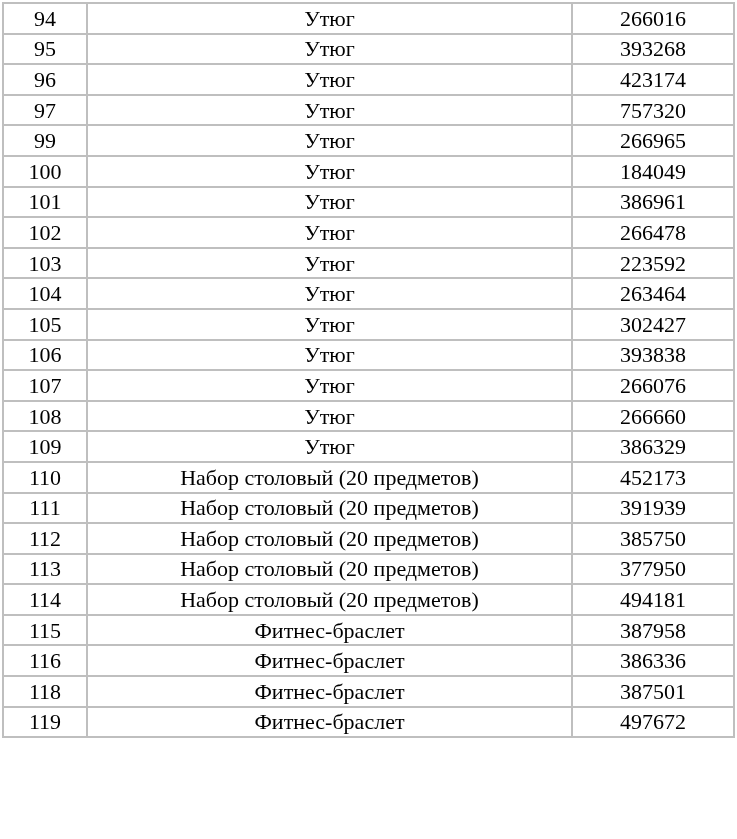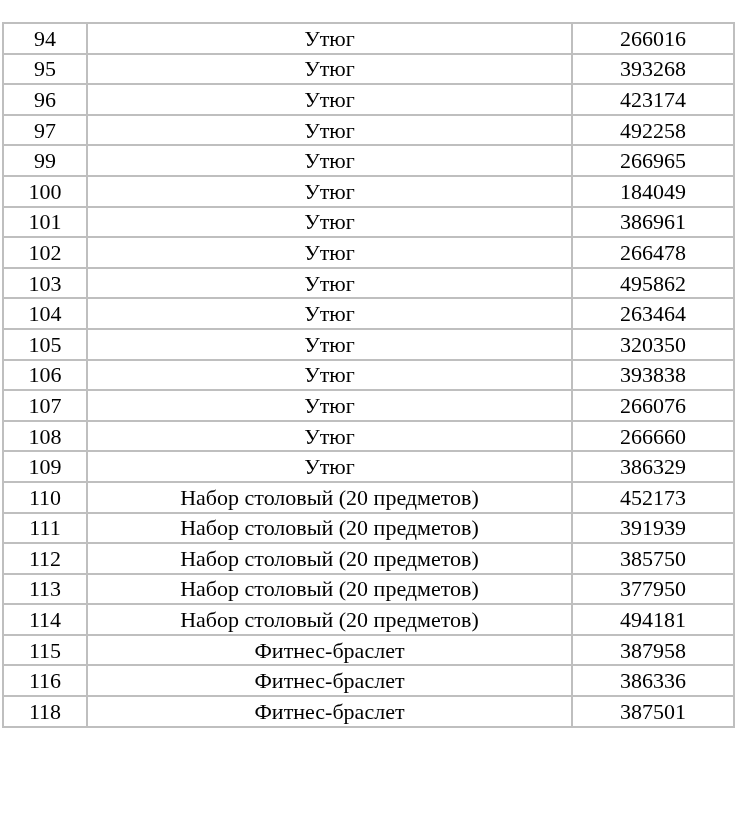--- a/index.html
+++ b/index.html
@@ -13,21 +13,20 @@
     position: relative;
     overflow: hidden;
   }
   table.doc-table {
     position: absolute;
     left: 2px;
     top: 2px;
     border-collapse: collapse;
     table-layout: fixed;
     width: 733px;
-    margin-top: 20px;
   }
   table.doc-table td {
     border: 2px solid #bfbfbf;
     height: 28.6px;
     padding: 0;
     font-family: "Liberation Serif", "DejaVu Serif", serif;
     font-size: 22px;
     line-height: 27px;
     color: #000000;
     text-align: center;
@@ -55,21 +54,21 @@
     <td class="col-code">393268</td>
   </tr>
       <tr>
     <td class="col-num">96</td>
     <td class="col-name">Утюг</td>
     <td class="col-code">423174</td>
   </tr>
       <tr>
     <td class="col-num">97</td>
     <td class="col-name">Утюг</td>
-    <td class="col-code">492258</td>
+    <td class="col-code">757320</td>
   </tr>
       <tr>
     <td class="col-num">99</td>
     <td class="col-name">Утюг</td>
     <td class="col-code">266965</td>
   </tr>
       <tr>
     <td class="col-num">100</td>
     <td class="col-name">Утюг</td>
     <td class="col-code">184049</td>
@@ -80,31 +79,31 @@
     <td class="col-code">386961</td>
   </tr>
       <tr>
     <td class="col-num">102</td>
     <td class="col-name">Утюг</td>
     <td class="col-code">266478</td>
   </tr>
       <tr>
     <td class="col-num">103</td>
     <td class="col-name">Утюг</td>
-    <td class="col-code">495862</td>
+    <td class="col-code">223592</td>
   </tr>
       <tr>
     <td class="col-num">104</td>
     <td class="col-name">Утюг</td>
     <td class="col-code">263464</td>
   </tr>
       <tr>
     <td class="col-num">105</td>
     <td class="col-name">Утюг</td>
-    <td class="col-code">320350</td>
+    <td class="col-code">302427</td>
   </tr>
       <tr>
     <td class="col-num">106</td>
     <td class="col-name">Утюг</td>
     <td class="col-code">393838</td>
   </tr>
       <tr>
     <td class="col-num">107</td>
     <td class="col-name">Утюг</td>
     <td class="col-code">266076</td>
@@ -152,14 +151,19 @@
       <tr>
     <td class="col-num">116</td>
     <td class="col-name">Фитнес-браслет</td>
     <td class="col-code">386336</td>
   </tr>
       <tr>
     <td class="col-num">118</td>
     <td class="col-name">Фитнес-браслет</td>
     <td class="col-code">387501</td>
   </tr>
+      <tr>
+    <td class="col-num">119</td>
+    <td class="col-name">Фитнес-браслет</td>
+    <td class="col-code">497672</td>
+  </tr>
     </tbody>
 </table>
 
 </body></html>

